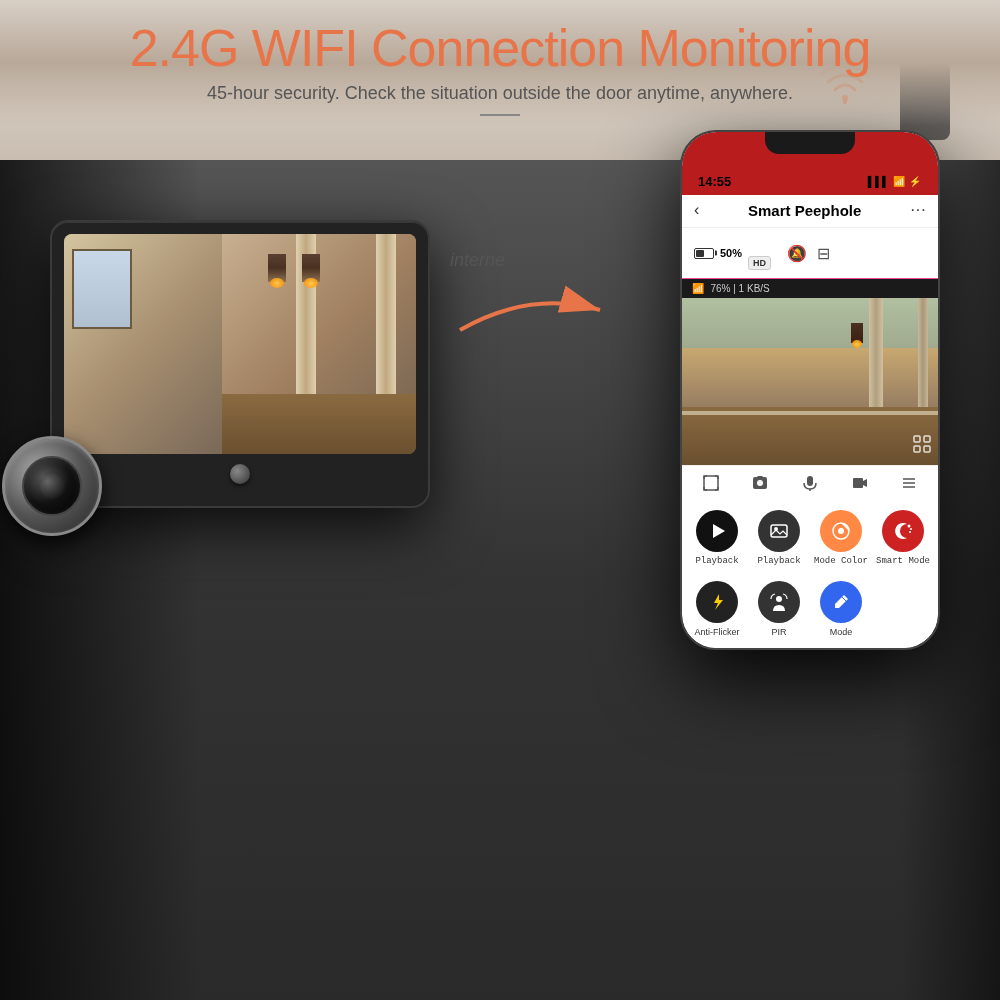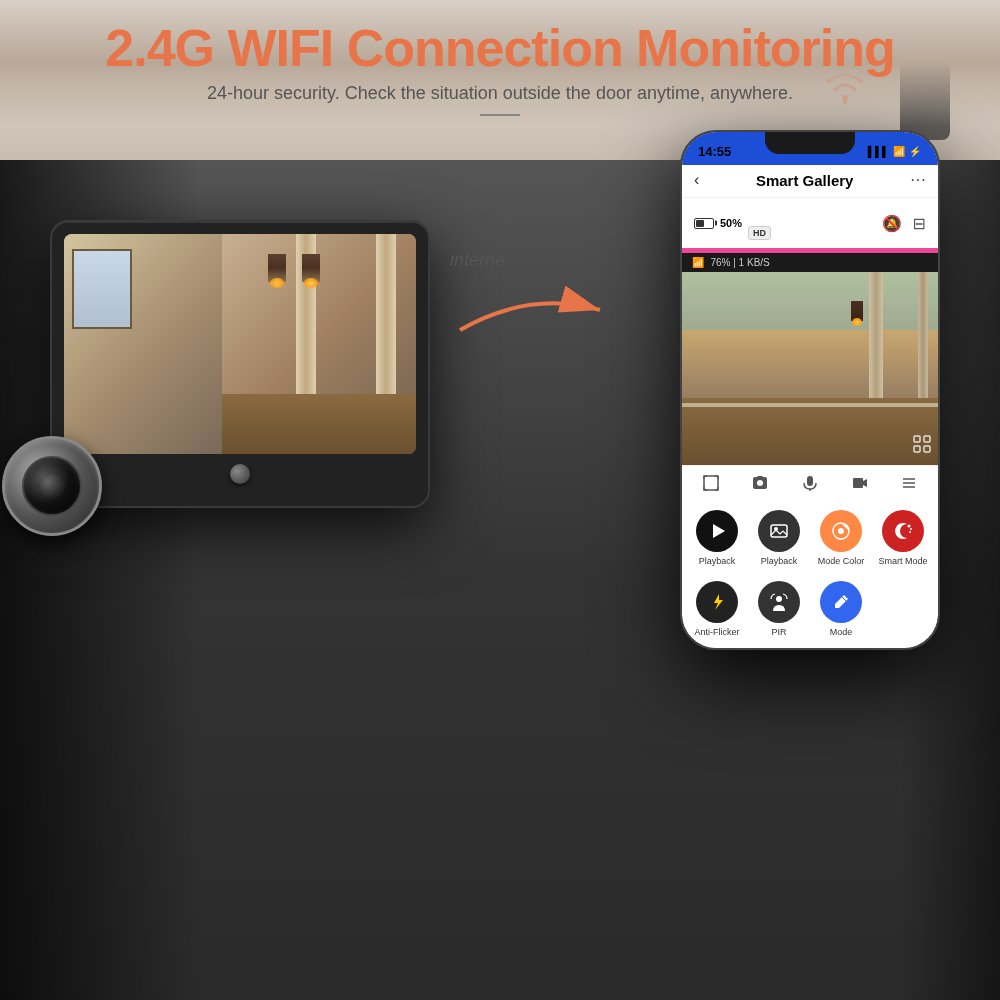--- a/index.html
+++ b/index.html
@@ -41,21 +41,21 @@
       width: 100%;
       text-align: center;
       padding: 20px 20px 10px;
       background: linear-gradient(180deg, #d8cfc6 0%, #b8a898 50%, transparent 100%);
       position: relative;
       z-index: 10;
     }
 
     .main-title {
       font-size: 52px;
-      font-weight: 700;
+      font-weight: 400;
       color: #e8754a;
       letter-spacing: -1px;
       line-height: 1.1;
     }
 
     .subtitle {
       font-size: 18px;
       color: #555;
       margin-top: 6px;
       font-weight: 400;
@@ -290,22 +290,22 @@
       height: 100%;
       background: #f5f5f5;
       border-radius: 34px;
       overflow: hidden;
       display: flex;
       flex-direction: column;
     }
 
     
     .status-bar {
-      background: #1d4ed8;
-      padding: 12px 16px 6px;
+      background: #b91c1c;
+      padding: 42px 16px 6px;
       display: flex;
       justify-content: space-between;
       align-items: center;
       font-size: 11px;
       font-weight: 600;
       color: #000;
       flex-shrink: 0;
     }
 
     .status-time { font-size: 13px; font-weight: 700; }
@@ -338,24 +338,25 @@
       font-size: 16px;
       color: #333;
       cursor: pointer;
     }
 
     
     .app-toolbar {
       background: #fff;
       padding: 8px 12px;
       display: flex;
-      justify-content: space-between;
-      align-items: center;
-      border-bottom: 5px solid #ec4899;
+      justify-content: flex-start;
+      align-items: center;
+      border-bottom: 1px solid #ec4899;
       flex-shrink: 0;
+      gap: 16px;
     }
 
     .battery-info {
       display: flex;
       gap: 6px;
       align-items: center;
     }
 
     .battery-icon {
       width: 20px;
@@ -518,20 +519,21 @@
     }
 
     
     .app-grid {
       background: #fff;
       padding: 10px 8px;
       display: grid;
       grid-template-columns: repeat(4, 1fr);
       gap: 8px;
       flex-shrink: 0;
+      font-family: Liberation Mono, monospace;
     }
 
     .app-item {
       display: flex;
       flex-direction: column;
       align-items: center;
       gap: 4px;
       cursor: pointer;
     }
 
@@ -595,21 +597,21 @@
 <body>
 
 <div class="bg"></div>
 
 <div class="header-bg"></div>
 
 <div class="page">
 
   <div class="title-section">
     <div class="main-title">2.4G WIFI Connection Monitoring</div>
-    <div class="subtitle">24-hour security. Check the situation outside the door anytime, anywhere.</div>
+    <div class="subtitle">45-hour security. Check the situation outside the door anytime, anywhere.</div>
     <div class="divider-line"></div>
   </div>
 
   <div class="content-area">
 
     <div class="room-shadow-left"></div>
     <div class="room-shadow-right"></div>
 
     <div class="device-container">
       <div class="door-viewer">
@@ -676,21 +678,21 @@
             <span class="status-time">14:55</span>
             <div class="status-icons">
               <span>▌▌▌</span>
               <span>📶</span>
               <span>⚡</span>
             </div>
           </div>
 
           <div class="app-header">
             <span class="app-header-icon">‹</span>
-            <span class="app-title">Smart Gallery</span>
+            <span class="app-title">Smart Peephole</span>
             <span class="app-header-icon">···</span>
           </div>
 
           <div class="app-toolbar">
             <div class="battery-info">
               <div class="battery-icon">
                 <div class="battery-fill"></div>
               </div>
               <span style="font-size:11px;font-weight:600;">50%</span>
               <span class="hd-badge">HD</span>

